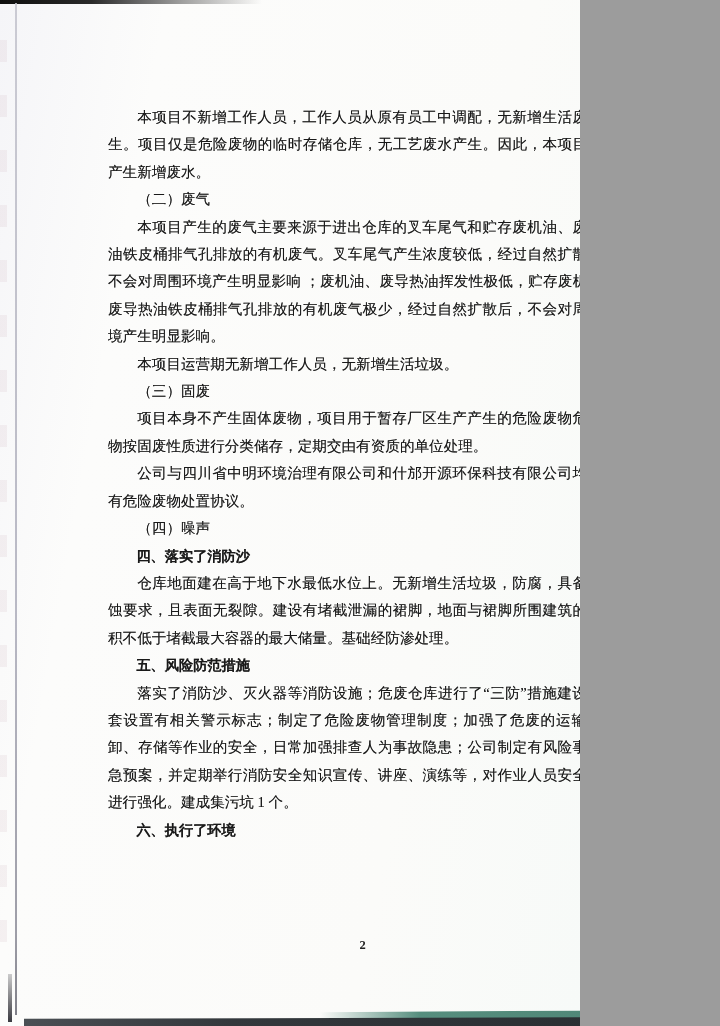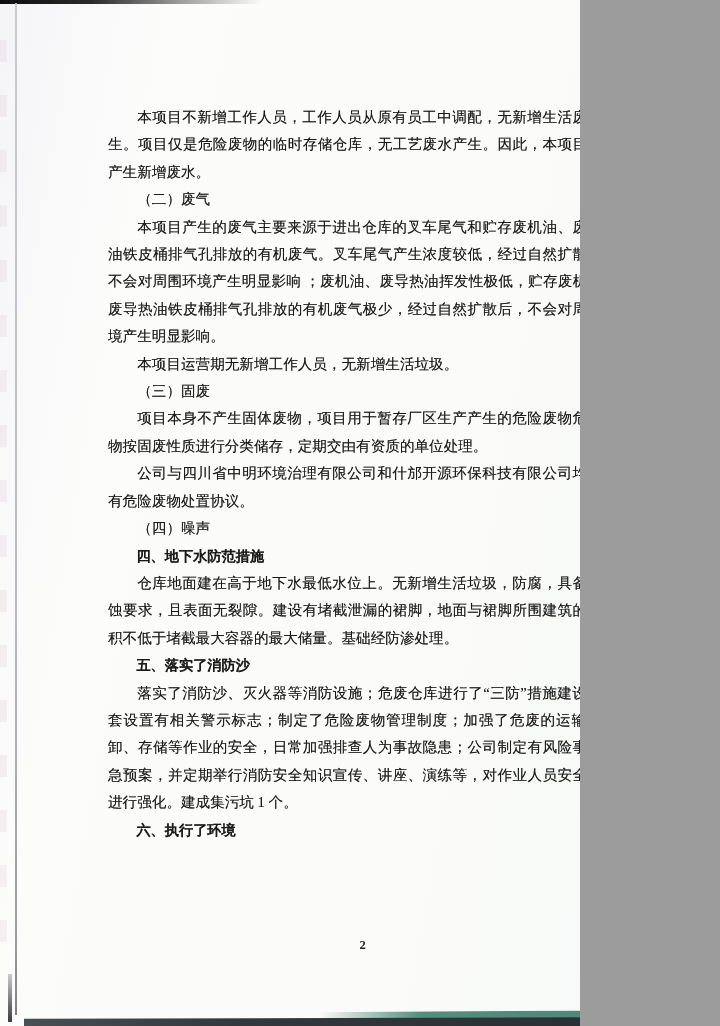--- a/index.html
+++ b/index.html
@@ -128,22 +128,22 @@
 
   <div class="doc-body">
       <div class="blk blk-p">本项目不新增工作人员，工作人员从原有员工中调配，无新增生活废水产生。项目仅是危险废物的临时存储仓库，无工艺废水产生。因此，本项目不会产生新增废水。</div>
       <div class="blk blk-sub">（二）废气</div>
       <div class="blk blk-p">本项目产生的废气主要来源于进出仓库的叉车尾气和贮存废机油、废导热油铁皮桶排气孔排放的有机废气。叉车尾气产生浓度较低，经过自然扩散后，不会对周围环境产生明显影响 ；废机油、废导热油挥发性极低，贮存废机油、废导热油铁皮桶排气孔排放的有机废气极少，经过自然扩散后，不会对周围环境产生明显影响。</div>
       <div class="blk blk-p">本项目运营期无新增工作人员，无新增生活垃圾。</div>
       <div class="blk blk-sub">（三）固废</div>
       <div class="blk blk-p">项目本身不产生固体废物，项目用于暂存厂区生产产生的危险废物危险废物按固废性质进行分类储存，定期交由有资质的单位处理。</div>
       <div class="blk blk-p">公司与四川省中明环境治理有限公司和什邡开源环保科技有限公司均签订有危险废物处置协议。</div>
       <div class="blk blk-sub">（四）噪声</div>
-      <div class="blk blk-h">四、地下水防范措施</div>
+      <div class="blk blk-h">四、落实了消防沙</div>
       <div class="blk blk-p">仓库地面建在高于地下水最低水位上。无新增生活垃圾，防腐，具备耐腐蚀要求，且表面无裂隙。建设有堵截泄漏的裙脚，地面与裙脚所围建筑的的容积不低于堵截最大容器的最大储量。基础经防渗处理。</div>
-      <div class="blk blk-h">五、落实了消防沙</div>
+      <div class="blk blk-h">五、风险防范措施</div>
       <div class="blk blk-p">落实了消防沙、灭火器等消防设施；危废仓库进行了“三防”措施建设，配套设置有相关警示标志；制定了危险废物管理制度；加强了危废的运输、装卸、存储等作业的安全，日常加强排查人为事故隐患；公司制定有风险事故应急预案，并定期举行消防安全知识宣传、讲座、演练等，对作业人员安全意识进行强化。建成集污坑 1 个。</div>
       <div class="blk blk-h">六、执行了环境</div>
     </div>
 
   <div class="page-number">2</div>
 
 </div>
 
 </body></html>

